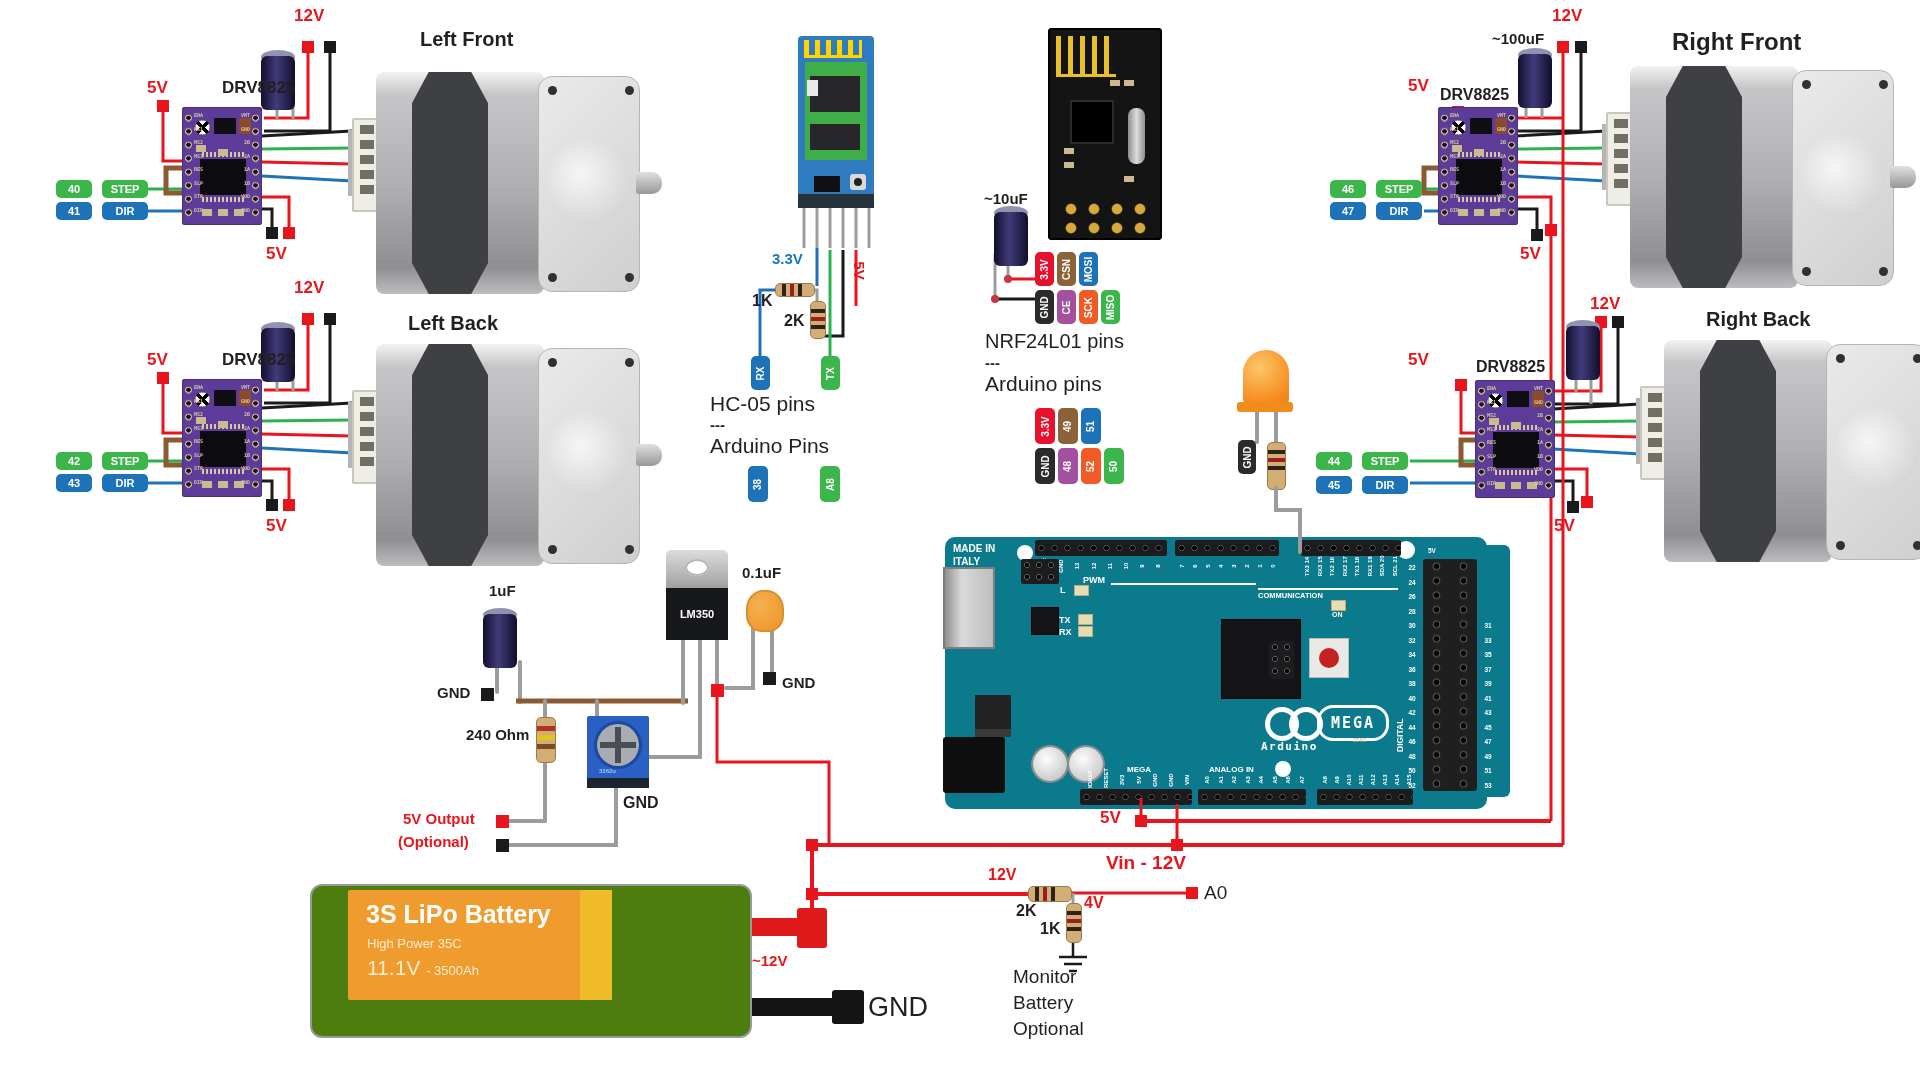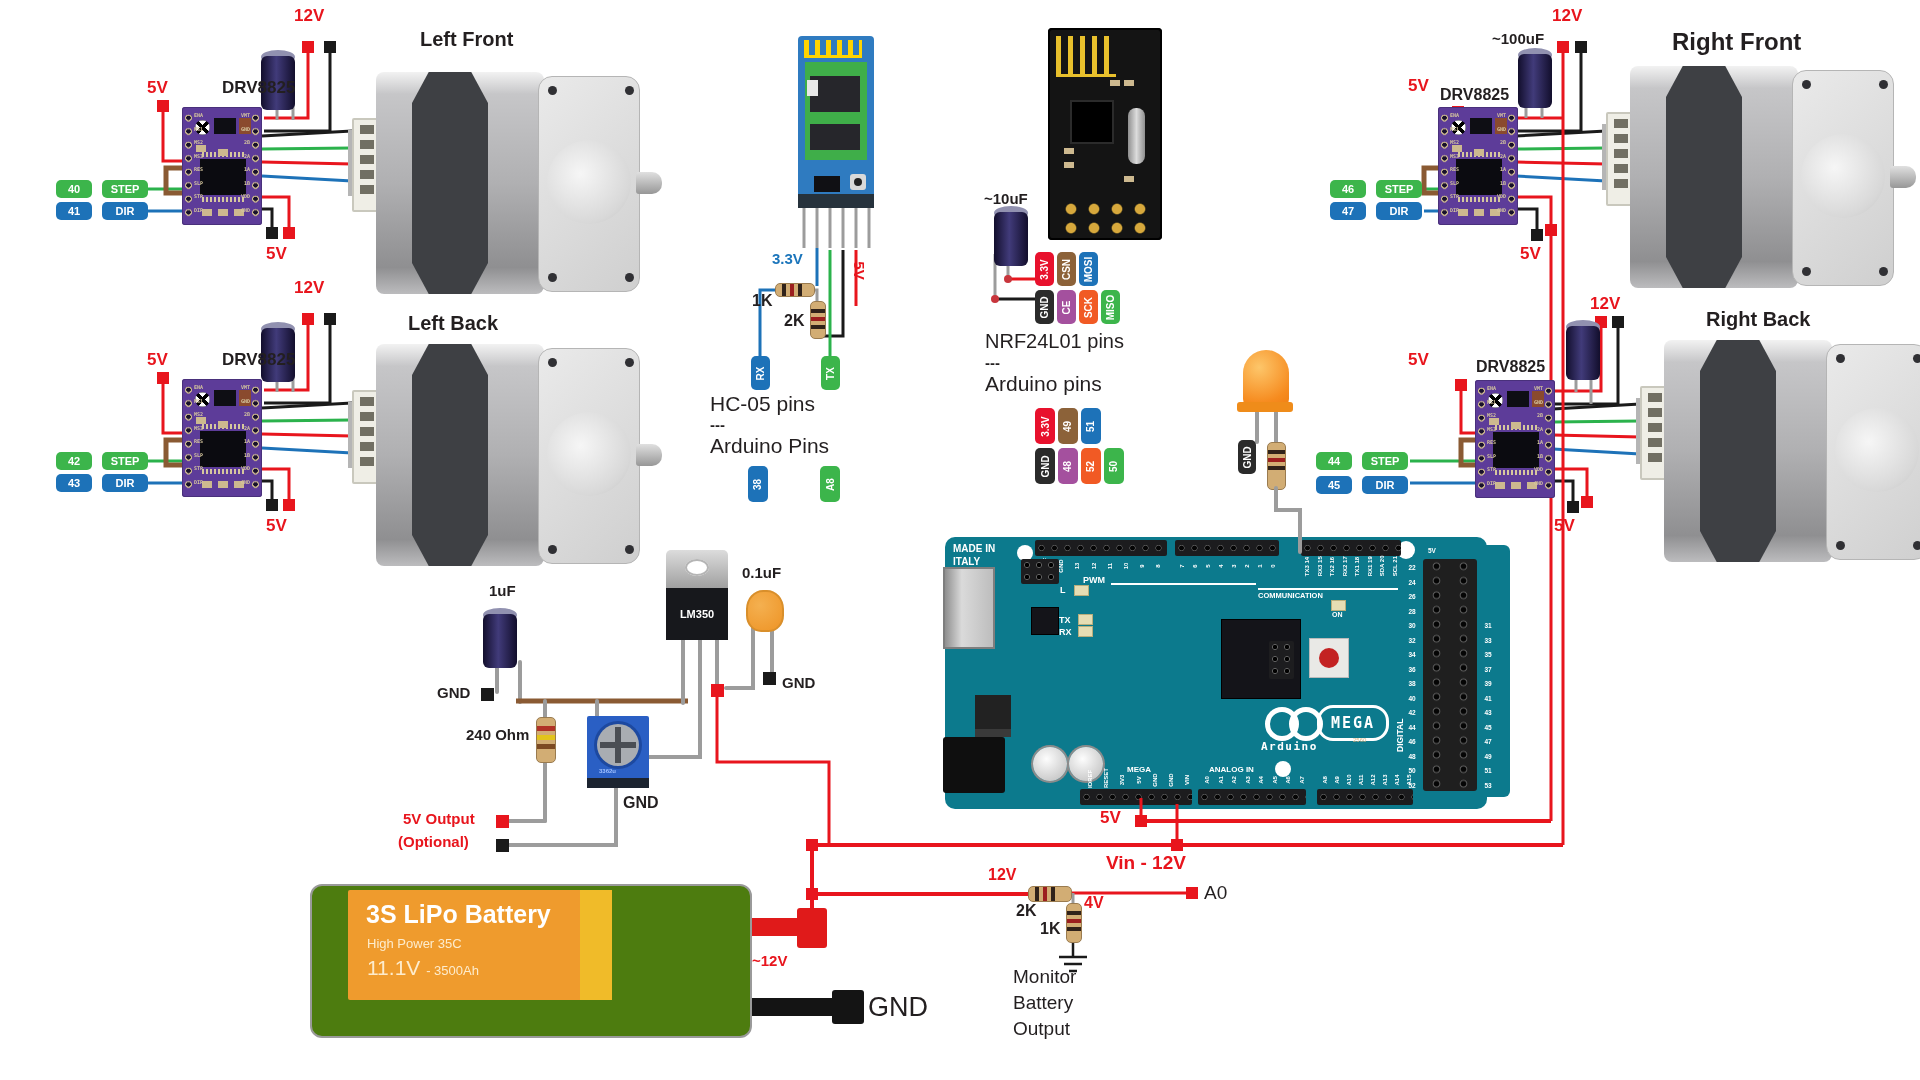--- a/index.html
+++ b/index.html
@@ -813,21 +813,21 @@
 
 <div class="t red b" style="left:988px;top:866px;font-size:16px">12V</div>
 <div class="res-h" style="left:1028px;top:886px;width:42px;height:14px"></div>
 <div class="res-v" style="left:1066px;top:903px;width:14px;height:38px"></div>
 <div class="t b" style="left:1016px;top:902px;font-size:16px">2K</div>
 <div class="t b" style="left:1040px;top:920px;font-size:16px">1K</div>
 <div class="t red b" style="left:1084px;top:894px;font-size:16px">4V</div>
 <div class="t" style="left:1204px;top:882px;font-size:19px">A0</div>
 <div class="t ctr" style="left:1013px;top:966px;width:120px;font-size:19px">Monitor</div>
 <div class="t ctr" style="left:1013px;top:992px;width:120px;font-size:19px">Battery</div>
-<div class="t ctr" style="left:1013px;top:1018px;width:120px;font-size:19px">Output</div>
+<div class="t ctr" style="left:1013px;top:1018px;width:120px;font-size:19px">Optional</div>
 
 <div class="t red b" style="left:1100px;top:808px;font-size:17px">5V</div>
 <div class="t red b" style="left:1106px;top:852px;font-size:19px">Vin - 12V</div>
 
 <svg class="wires over" width="1920" height="1080">
   <polyline class="wR" points="1141,798 1141,818"></polyline>
   <polyline class="wR" points="1177,804 1177,840"></polyline>
   <polyline class="wGY" points="1276,488 1276,510 1300,510 1300,552"></polyline>
 </svg>
 

